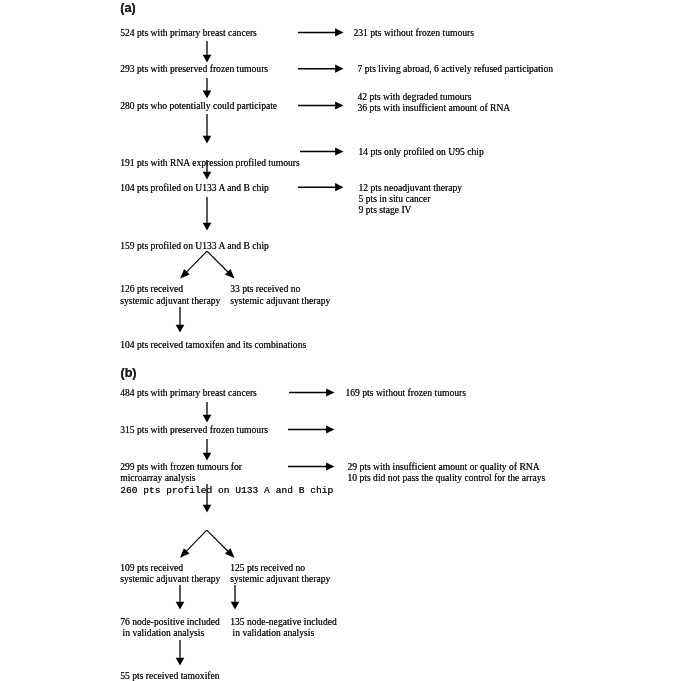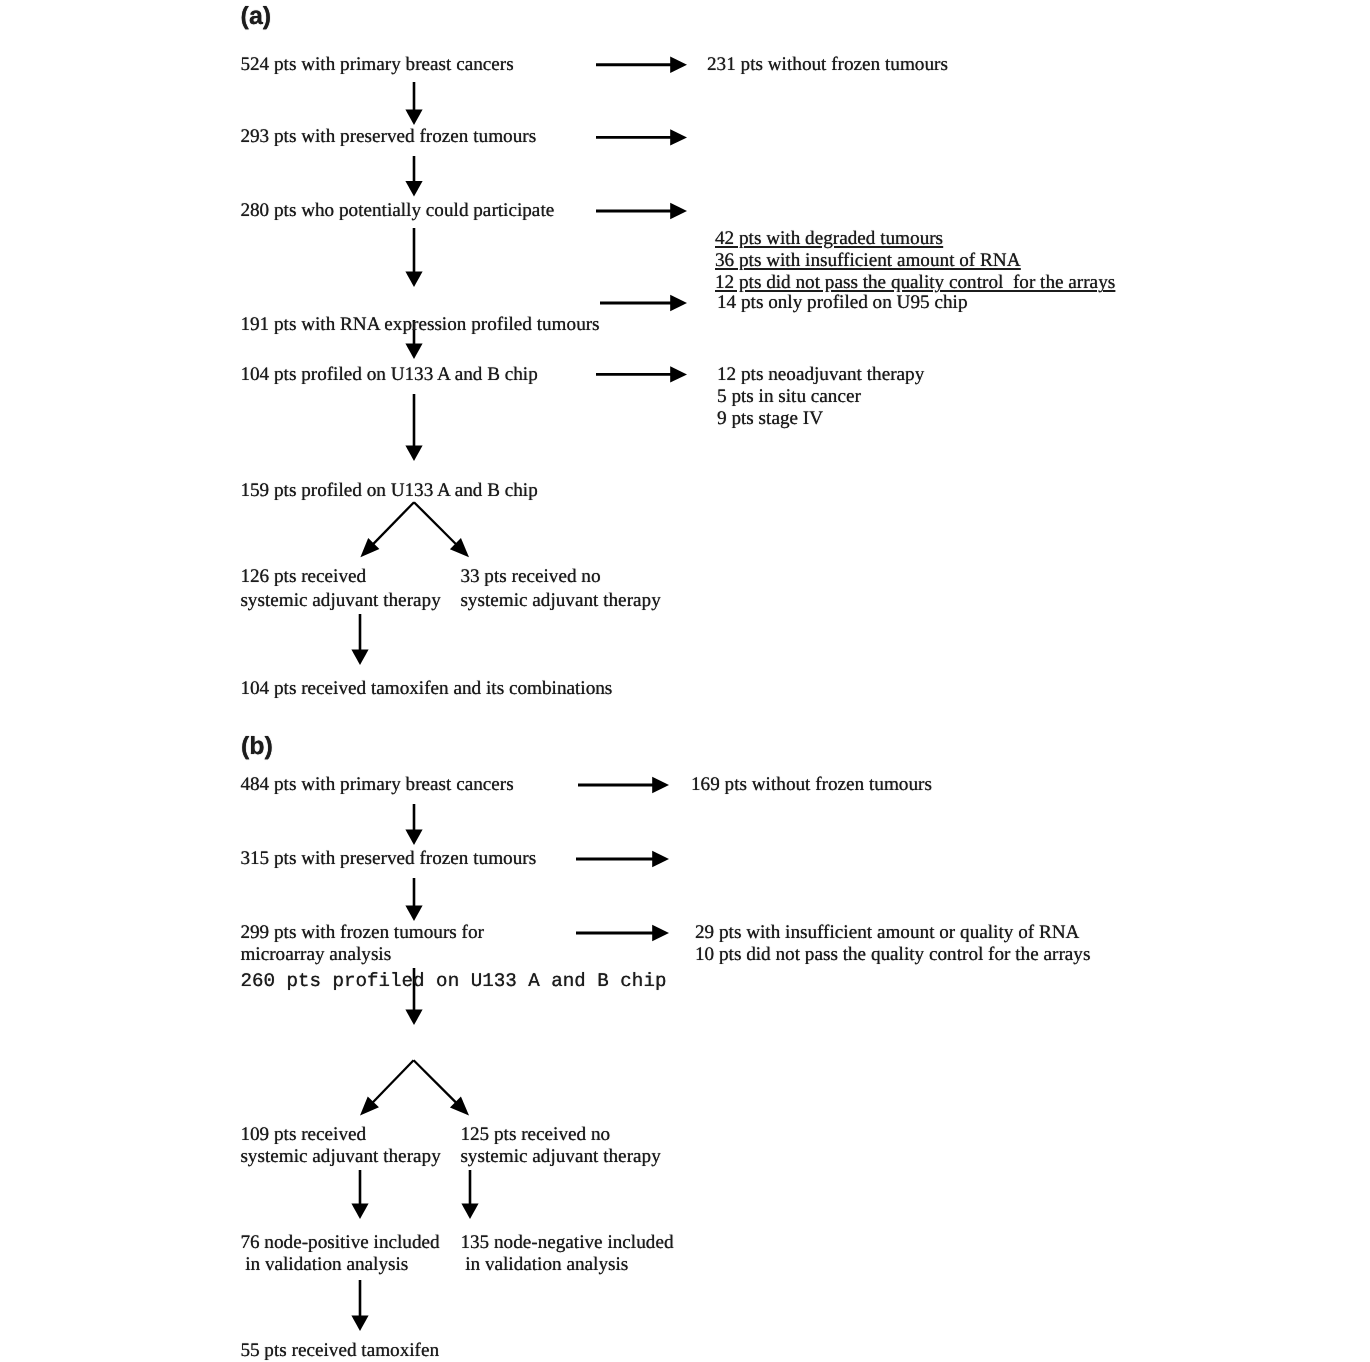--- a/index.html
+++ b/index.html
@@ -146,22 +146,23 @@
       <g>
         <line x1="180" y1="640" x2="180" y2="658.8" stroke="#000000" stroke-width="1.3" stroke-linecap="butt"></line>
         <polygon points="180,665.5 175.7,657.8 184.3,657.8" fill="#000000"></polygon>
       </g>
     </svg>
 
   <div class="panel-label" style="left: 120.3px; top: 1.6px;">(a)</div>
   <div class="node" style="left: 120.2px; top: 26.7px;"><div class="node-line">524 pts with primary breast cancers</div></div>
   <div class="node" style="left: 353.5px; top: 26.7px;"><div class="node-line">231 pts without frozen tumours</div></div>
   <div class="node" style="left: 120.2px; top: 63px;"><div class="node-line">293 pts with preserved frozen tumours</div></div>
+  <div class="node" style="left: 357.5px; top: 63px;"><div class="node-line">7 pts living abroad, 6 actively refused participation</div></div>
   <div class="node" style="left: 120.2px; top: 99.8px;"><div class="node-line">280 pts who potentially could participate</div></div>
-  <div class="node" style="left: 357.5px; top: 114px; text-decoration: underline;"><div class="node-line">42 pts with degraded tumours</div><div class="node-line">36 pts with insufficient amount of RNA</div><div class="node-line">12 pts did not pass the quality control  for the arrays</div></div>
+  <div class="node" style="left: 357.5px; top: 91px;"><div class="node-line">42 pts with degraded tumours</div><div class="node-line">36 pts with insufficient amount of RNA</div></div>
   <div class="node" style="left: 120.2px; top: 157px;"><div class="node-line">191 pts with RNA expression profiled tumours</div></div>
   <div class="node" style="left: 358.5px; top: 145.8px;"><div class="node-line">14 pts only profiled on U95 chip</div></div>
   <div class="node" style="left: 120.2px; top: 181.5px;"><div class="node-line">104 pts profiled on U133 A and B chip</div></div>
   <div class="node" style="left: 358.5px; top: 181.5px;"><div class="node-line">12 pts neoadjuvant therapy</div><div class="node-line">5 pts in situ cancer</div><div class="node-line">9 pts stage IV</div></div>
   <div class="node" style="left: 120.2px; top: 240px;"><div class="node-line">159 pts profiled on U133 A and B chip</div></div>
   <div class="node" style="left: 120.2px; top: 283.3px;"><div class="node-line">126 pts received</div><div class="node-line">systemic adjuvant therapy</div></div>
   <div class="node" style="left: 230.2px; top: 283.3px;"><div class="node-line">33 pts received no</div><div class="node-line">systemic adjuvant therapy</div></div>
   <div class="node" style="left: 120.2px; top: 338.8px; text-align: right;"><div class="node-line">104 pts received tamoxifen and its combinations</div></div>
 
   <div class="panel-label" style="left: 120.5px; top: 367.3px;">(b)</div>

